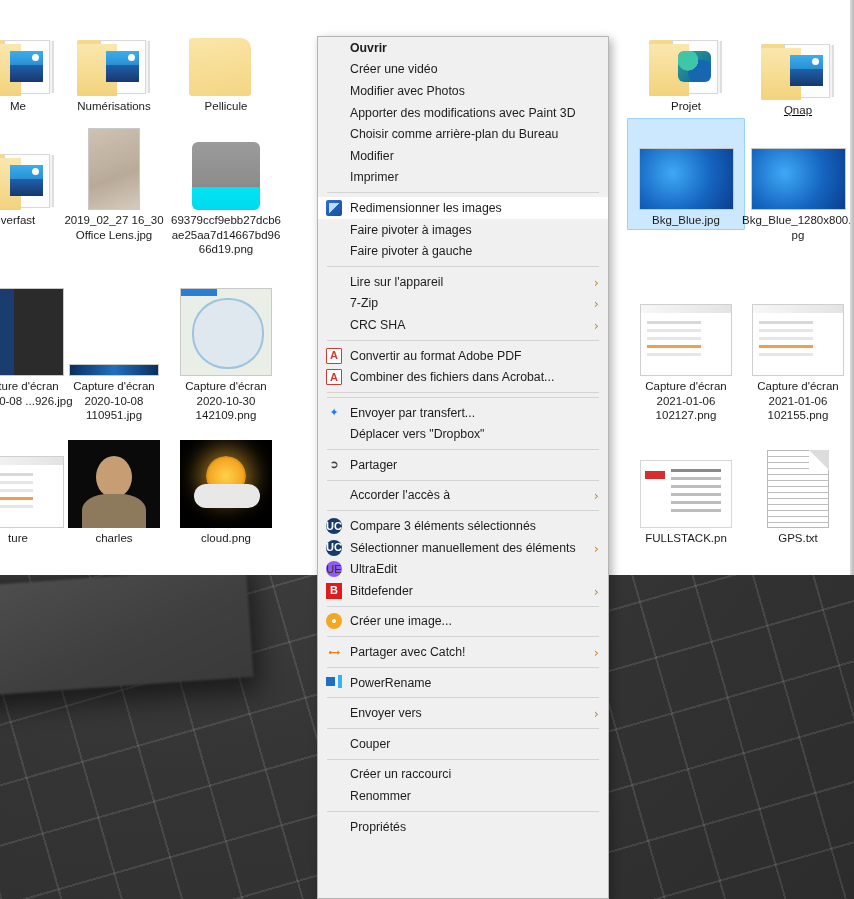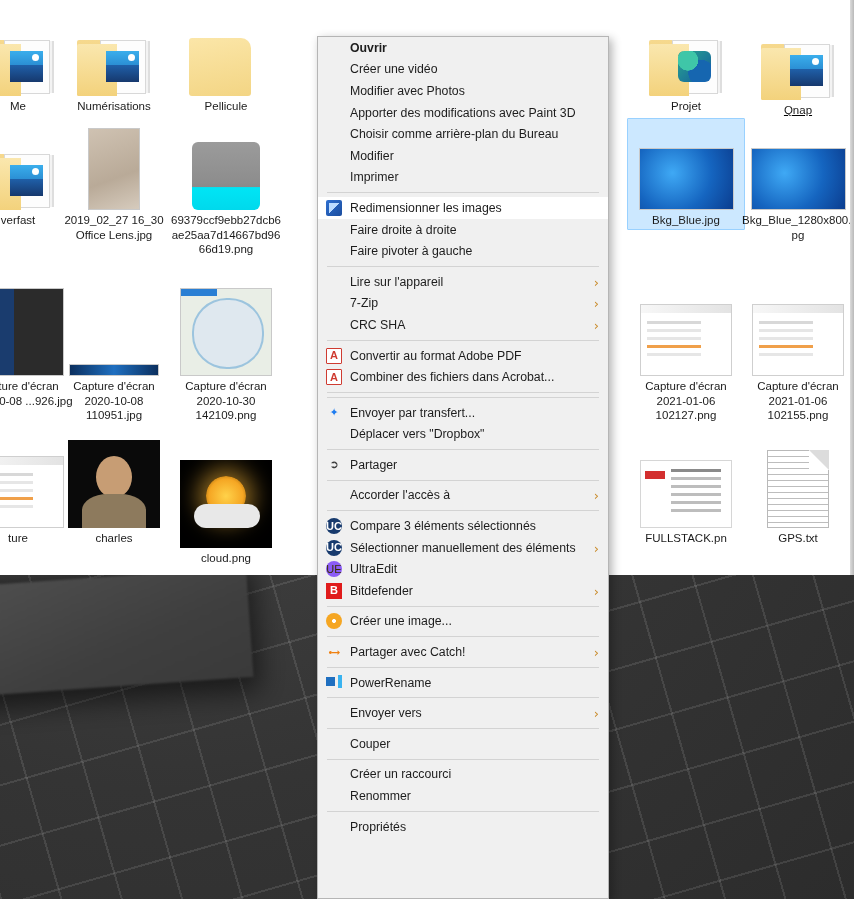--- a/index.html
+++ b/index.html
@@ -325,21 +325,21 @@
             <div class="ph-web"></div>
           </div>
     <div class="label">ture</div>
         </div>
         <div class="grid-cell" style="left: 58px; top: 440px;">
           <div class="thumb-wrap">
             <div class="ph-charles"></div>
           </div>
     <div class="label">charles</div>
         </div>
-        <div class="grid-cell" style="left: 170px; top: 440px; margin-top: 20px;">
+        <div class="grid-cell" style="left: 170px; top: 440px;">
           <div class="thumb-wrap">
             <div class="ph-cloud"></div>
           </div>
     <div class="label">cloud.png</div>
         </div>
         <div class="grid-cell" style="left: 630px; top: 440px;">
           <div class="thumb-wrap">
             <div class="ph-fullstack"></div>
           </div>
     <div class="label">FULLSTACK.pn</div>
@@ -375,21 +375,21 @@
         </div>
       <div class="mi">
         <span class="mtext">Imprimer</span>
         </div>
       <div class="sep"></div>
       <div class="mi hl">
         <span class="micon ic-resize"></span>
         <span class="mtext">Redimensionner les images</span>
         </div>
       <div class="mi">
-        <span class="mtext">Faire droite à droite</span>
+        <span class="mtext">Faire pivoter à images</span>
         </div>
       <div class="mi">
         <span class="mtext">Faire pivoter à gauche</span>
         </div>
       <div class="sep"></div>
       <div class="mi">
         <span class="mtext">Lire sur l'appareil</span>
         <span class="arrow">›</span>
       </div>
       <div class="mi">

